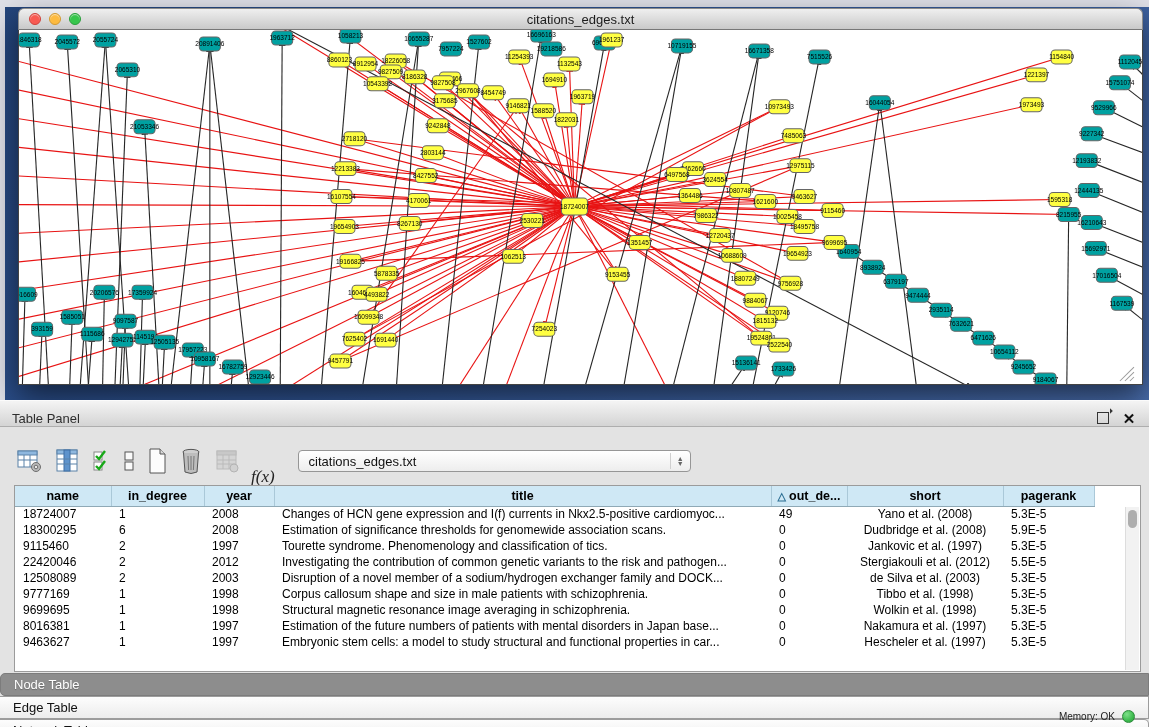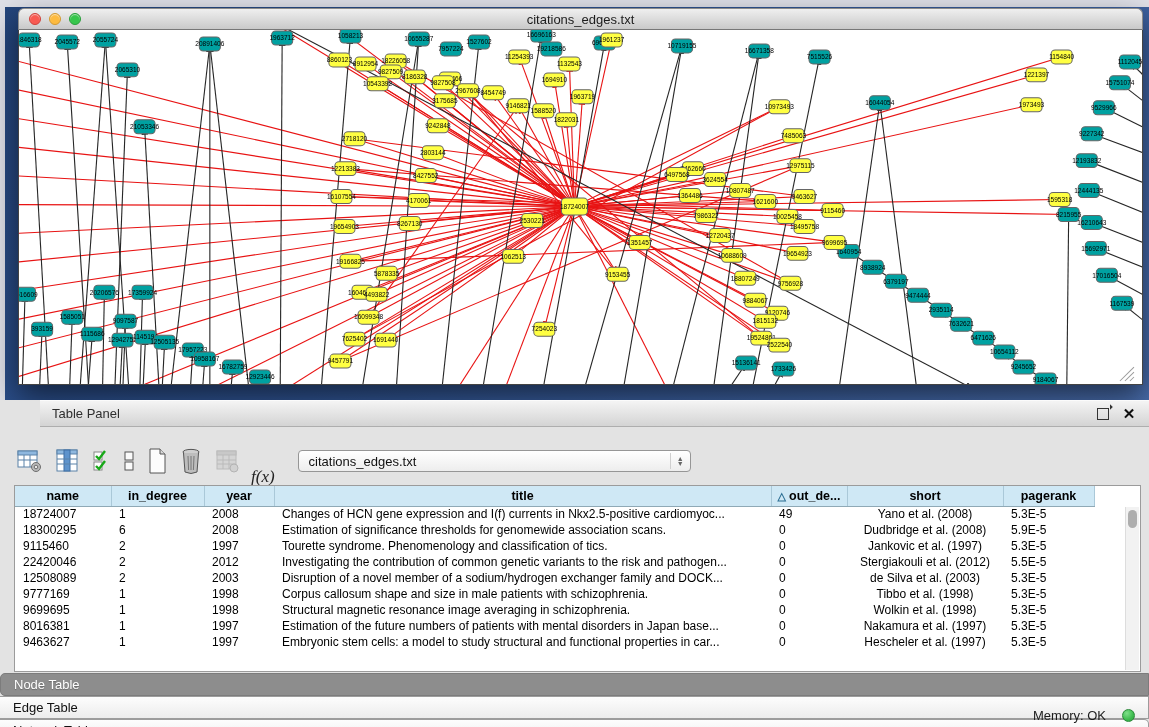--- a/index.html
+++ b/index.html
@@ -23,21 +23,21 @@
   .light.yellow{background:#fdbb40;border:1px solid #d29a33;box-sizing:border-box;}
   .light.green{background:#36c64c;border:1px solid #2a9e3c;box-sizing:border-box;}
   .canvas{position:absolute;left:0;top:22px;width:1125px;height:355px;background:#fff;
     border-left:1px solid #444;border-right:1px solid #444;border-bottom:1px solid #444;box-sizing:border-box;}
   .canvas svg{display:block;width:100%;height:100%;}
 
   
   .table-panel{position:absolute;left:0;top:400px;width:1149px;height:327px;background:#e3e3e3;}
   .panel-titlebar{height:27px;background:linear-gradient(#f4f4f4,#d4d4d4);
     border-top:1px solid #fbfbfb;border-bottom:1px solid #aeaeae;
-    display:flex;align-items:center;padding:0 12px;font-size:13px;color:#2e2e2e;box-sizing:border-box;margin-left:40px;}
+    display:flex;align-items:flex-end;padding:0 12px;font-size:13px;color:#2e2e2e;box-sizing:border-box;}
   .panel-titlebar .spacer{flex:1;}
   .pt-icon{width:16px;height:16px;display:flex;align-items:center;justify-content:center;margin-left:10px;cursor:default;}
   .float-glyph{width:10px;height:10px;border:1.5px solid #333;position:relative;}
   .float-glyph:after{content:"";position:absolute;right:-4px;top:-4px;width:0;height:0;
     border-left:4px solid transparent;border-top:4px solid #333;transform:rotate(45deg);}
   .close-glyph{font-size:15px;font-weight:bold;color:#111;line-height:1;}
 
   .toolbar{position:absolute;left:16px;top:43px;height:36px;display:flex;align-items:center;gap:11px;}
   .tb-icon{display:flex;align-items:center;justify-content:center;}
   .fx{font-family:"Liberation Serif",serif;font-style:italic;font-size:17px;color:#222;margin-top:31px;}
@@ -58,21 +58,21 @@
   .vscroll{position:absolute;right:1px;top:21px;bottom:1px;width:13px;background:#f2f2f2;border-left:1px solid #ddd;}
   .vthumb{position:absolute;left:2px;top:3px;width:9px;height:18px;border-radius:5px;background:#aeaeae;}
 
   .tabs{position:absolute;left:0;top:273px;width:100%;display:flex;justify-content:center;flex-direction:column;}
   .tab{padding:3px 13px;font-size:13px;color:#111;background:linear-gradient(#fdfdfd,#ececec);
     border:1px solid #9c9c9c;border-left:none;cursor:default;}
   .tab:first-child{border-left:1px solid #9c9c9c;border-radius:5px 0 0 5px;}
   .tab:last-child{border-radius:0 5px 5px 0;}
   .tab.active{background:#8d8d8d;color:#fff;border-color:#7c7c7c;text-shadow:0 1px 1px rgba(0,0,0,.25);}
 
-  .statusbar{position:absolute;right:14px;bottom:4px;display:flex;align-items:center;gap:16px;font-size:13px;color:#1c1c1c;}
+  .statusbar{position:absolute;right:14px;bottom:4px;display:flex;align-items:center;gap:7px;font-size:10px;color:#1c1c1c;}
   .mem-dot{width:13px;height:13px;border-radius:50%;background:radial-gradient(circle at 35% 30%,#7fe08a,#3dbb4e 60%,#2e9c40);border:1px solid #2b8a3a;box-sizing:border-box;}
 </style>
 </head>
 <body>
 
 <div id="screen">
   <div class="desktop"></div>
 
   <div class="graph-window">
     <div class="titlebar">

